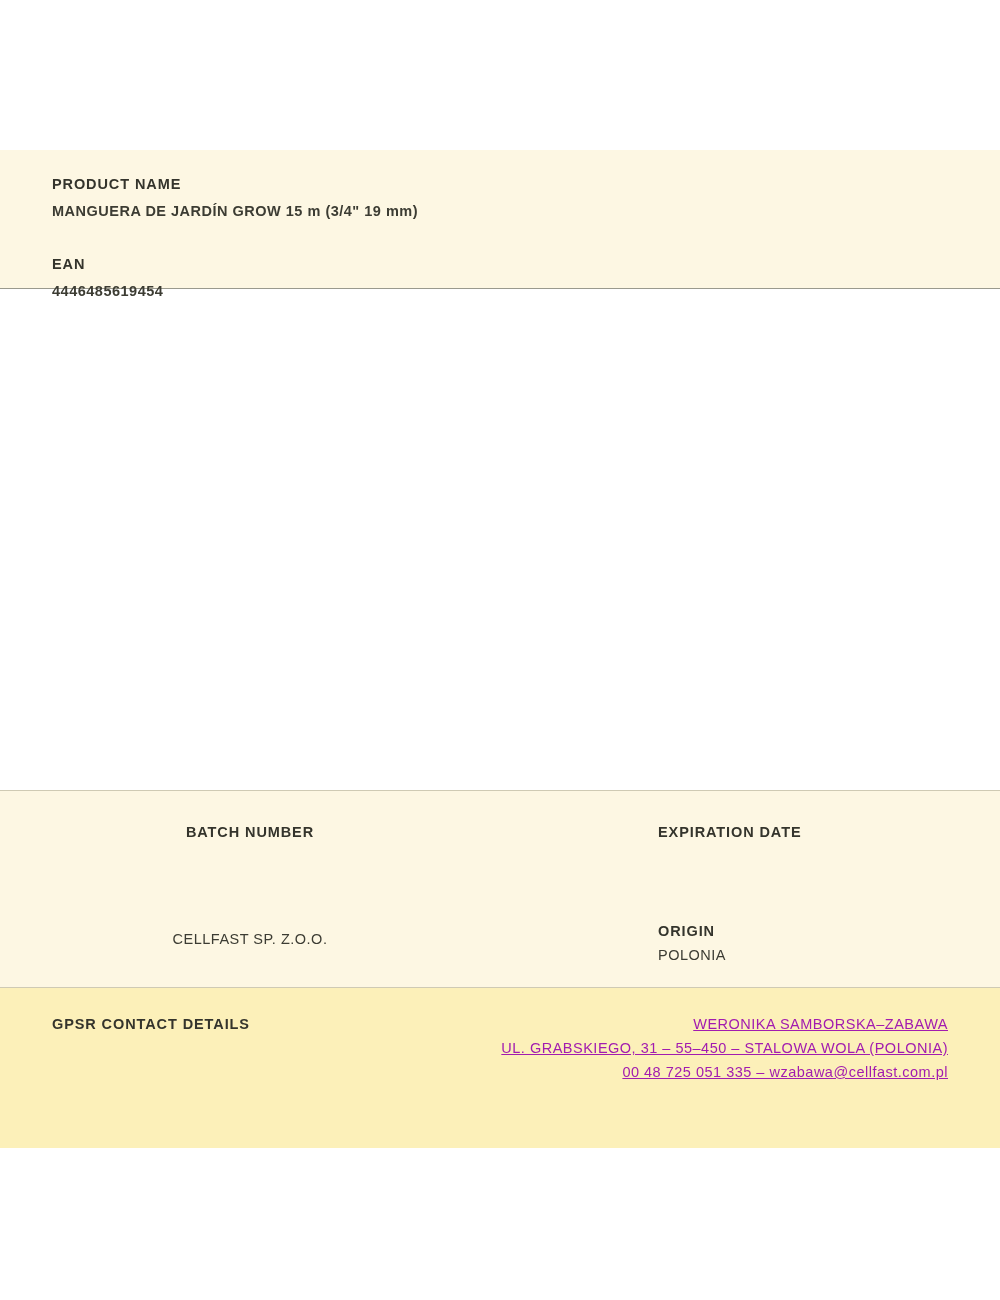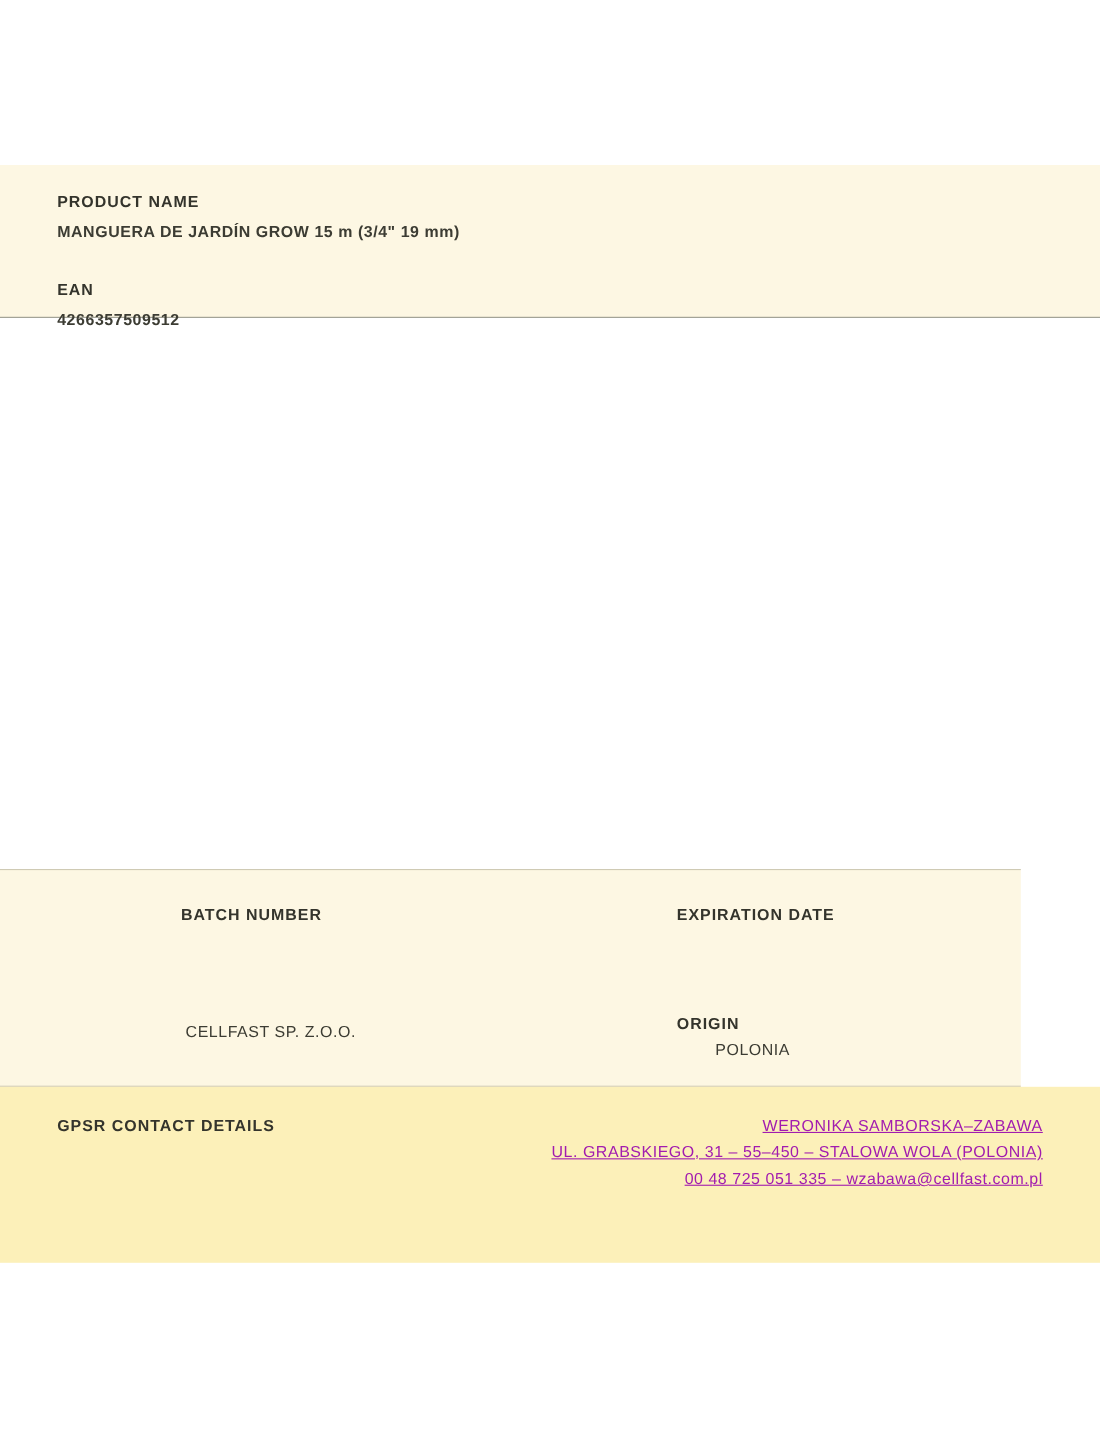--- a/index.html
+++ b/index.html
@@ -61,21 +61,21 @@
     width: 1000px;
     height: 455px;
     background: #ffffff;
   }
 
   
   .meta-block {
     position: absolute;
     left: 0;
     top: 790px;
-    width: 928px;
+    width: 1000px;
     height: 198px;
     background: #fdf7e3;
     border-top: 1px solid #cfcab4;
     border-bottom: 1px solid #cfcab4;
     box-sizing: border-box;
   }
   .meta-row {
     display: flex;
     width: 100%;
   }
@@ -103,21 +103,20 @@
     font-weight: bold;
     letter-spacing: 0.9px;
     color: #34342c;
     margin: 0;
   }
   .meta-value {
     font-size: 14.5px;
     letter-spacing: 0.5px;
     color: #3c3c33;
     margin: 8px 0 0 0;
-    padding-left: 35px;
   }
   .meta-value.empty {
     min-height: 18px;
   }
 
   
   .gpsr-block {
     position: absolute;
     left: 0;
     top: 988px;
@@ -167,21 +166,21 @@
 
 <div class="page">
 
   <div class="product-block">
     <div class="field-group">
       <p class="field-label">PRODUCT NAME</p>
       <p class="field-value">MANGUERA DE JARDÍN GROW 15 m (3/4" 19 mm)</p>
     </div>
     <div class="field-group">
       <p class="field-label">EAN</p>
-      <p class="field-value">4266357509512</p>
+      <p class="field-value">4446485619454</p>
     </div>
   </div>
 
   <div class="middle-gap"></div>
 
   <div class="meta-block">
     <div class="meta-row row-1">
       <div class="meta-cell left-pad">
         <p class="meta-label">BATCH NUMBER</p>
         <p class="meta-value empty"></p>

